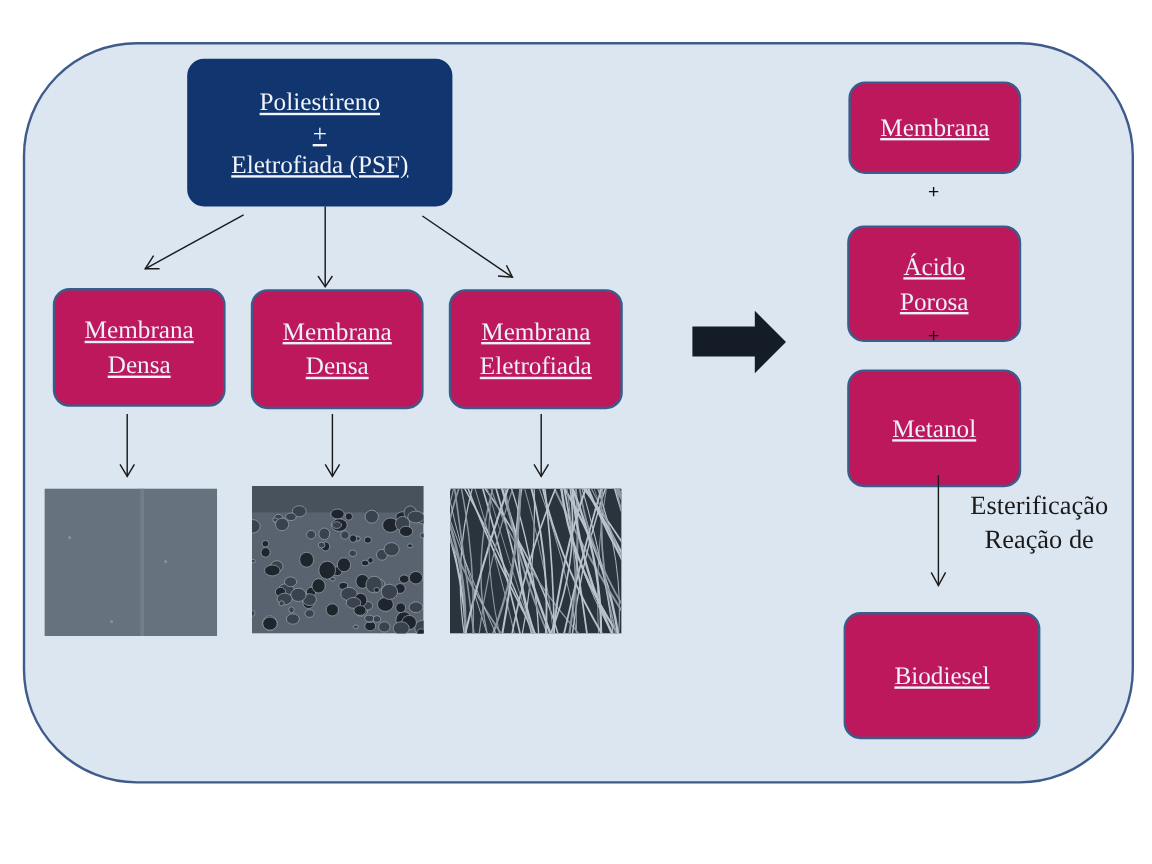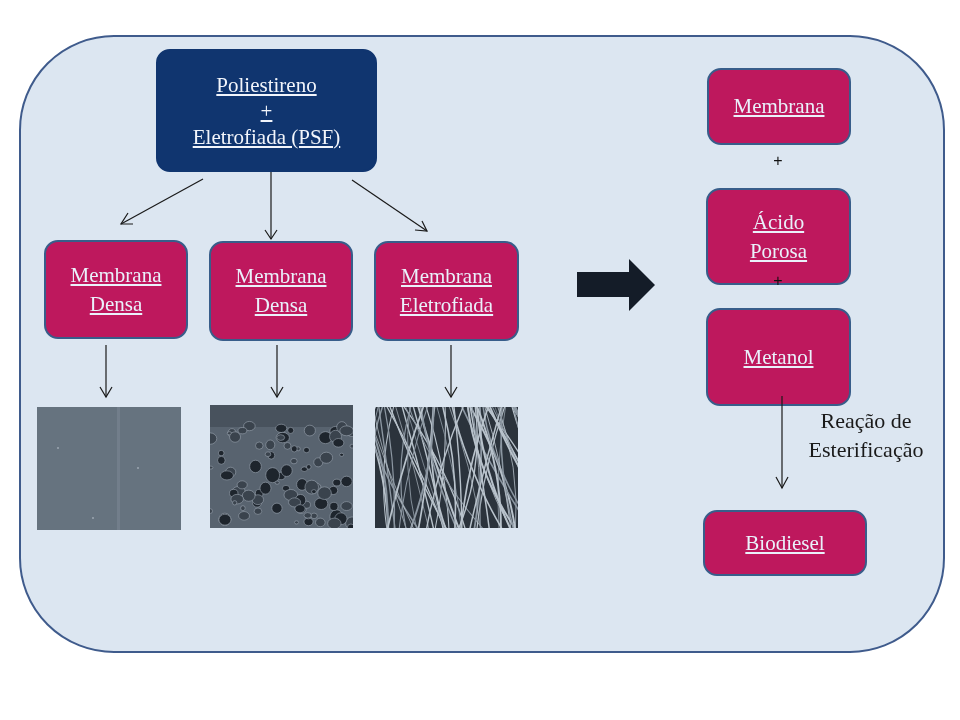--- a/index.html
+++ b/index.html
@@ -235,25 +235,25 @@
     <span>Ácido</span>
     <span>Porosa</span>
   </div>
 </div>
 <div class="plus" style="left:768px; top:272px;">+</div>
 <div class="node" style="left:706px; top:308px; width:145px; height:98px;">
   <span>Metanol</span>
 </div>
 
 <div class="label" style="left:790px; top:406px; width:152px;">
+  <span style="display:block">Esterificação</span>
   <span style="display:block">Reação de</span>
-  <span style="display:block">Esterificação</span>
-</div>
-
-<div class="node" style="left:703px; top:510px; width:164px; height:66px;">
+</div>
+
+<div class="node" style="left:703px; top:510px; width:164px; height:106px;">
   <span>Biodiesel</span>
 </div>
 
 <svg class="overlay" width="960" height="720">
   <g stroke="#1a1a1a" stroke-width="1.2" fill="none">
     <g>
       <line x1="203" y1="179" x2="121" y2="224"></line>
       <polyline points="128,213 121,224 133,224"></polyline>
     </g>
     <g>

